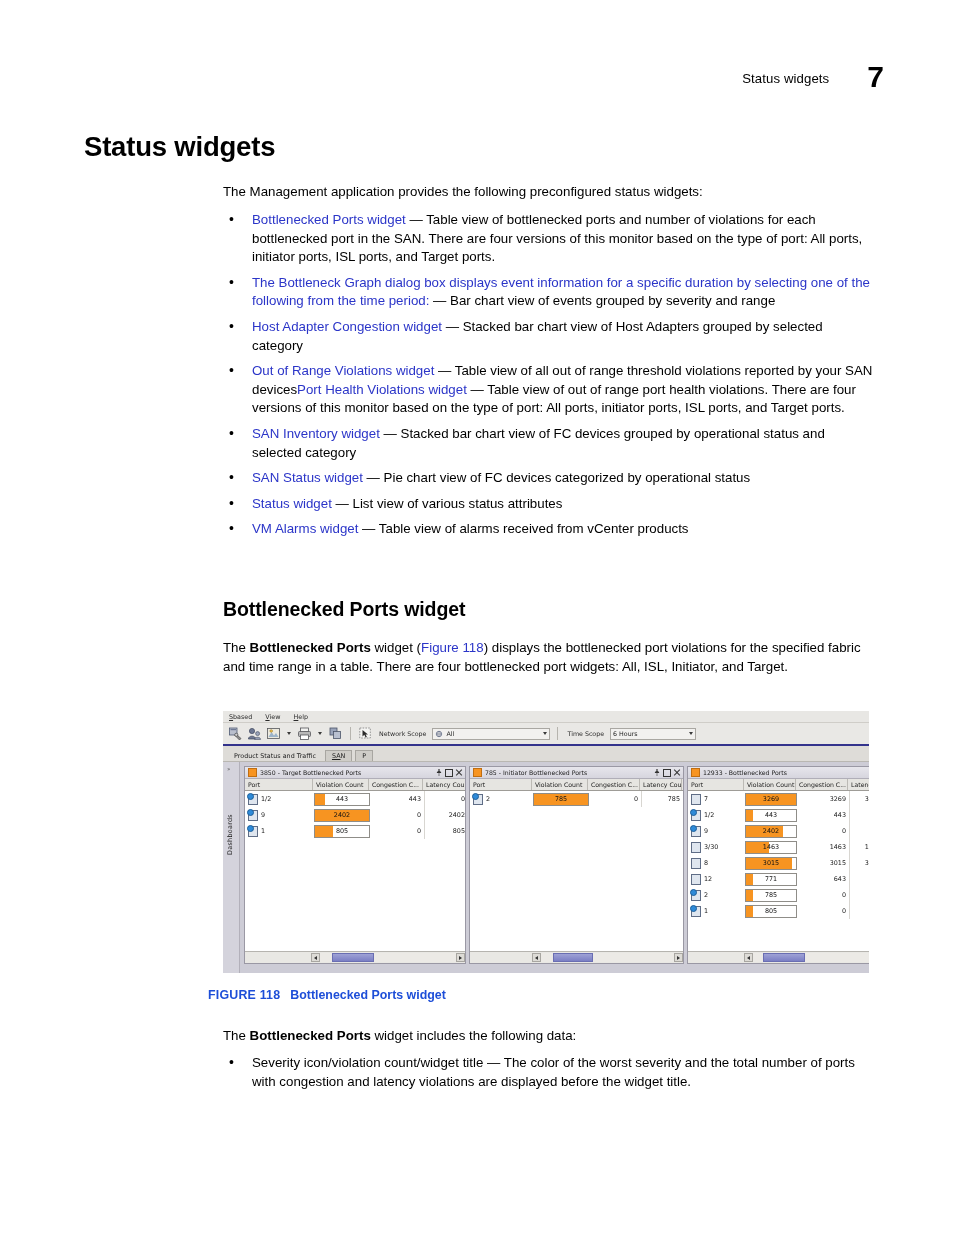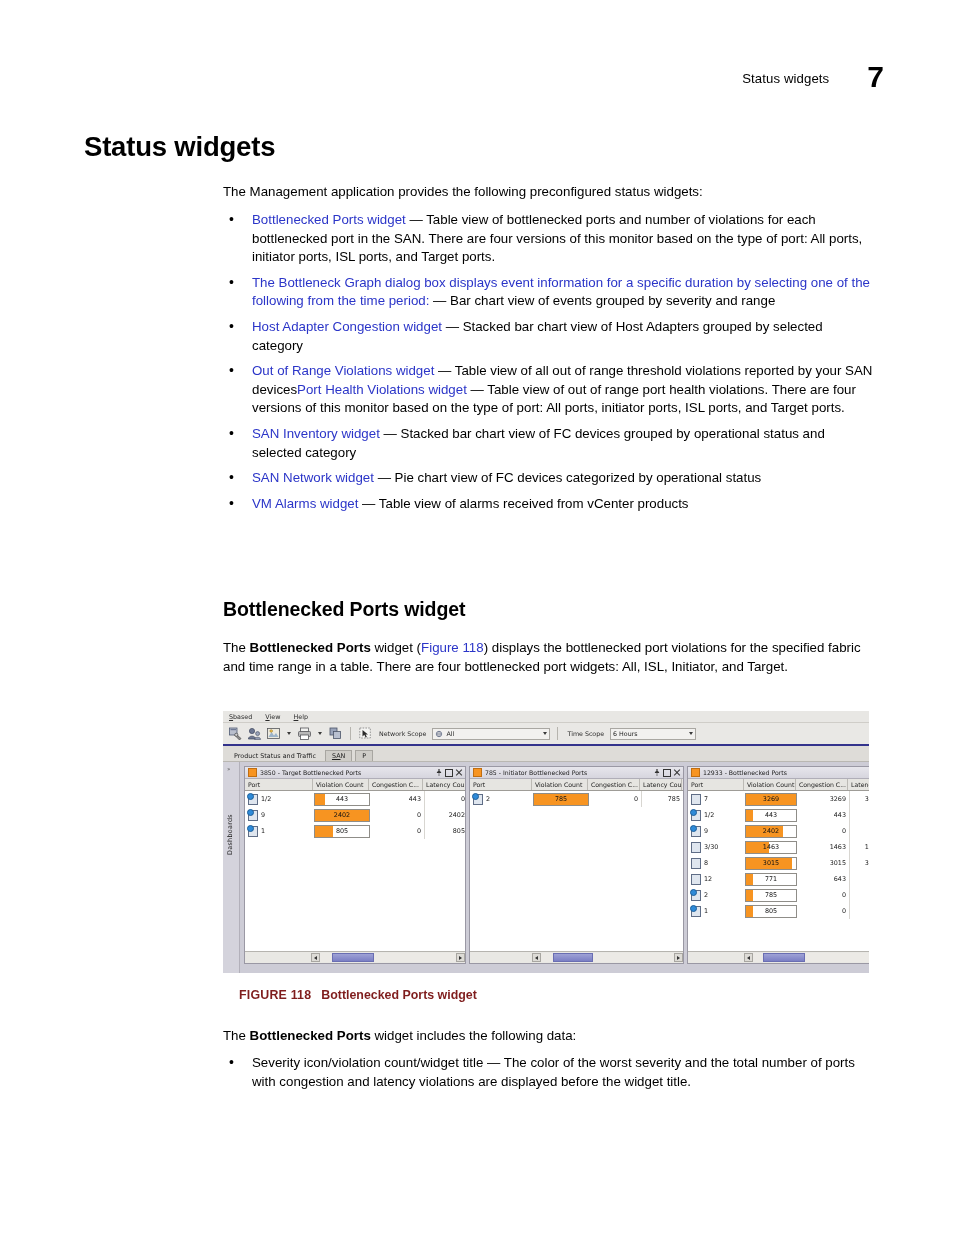--- a/index.html
+++ b/index.html
@@ -105,24 +105,24 @@
     top: -1px;
     font-size: 14px;
     color: #000;
   }
   #main-bullets { top: 194px; margin-top: 17px; }
   #data-bullets { top: 1054px; }
 
   
   .fig-caption {
     position: absolute;
-    left: 239px;
+    left: 208px;
     top: 988px;
     font-size: 12.4px;
-    color: #7f1d1d;
+    color: #1d4ed8;
   }
   .fig-caption .fc-label {
     font-weight: bold;
     letter-spacing: 0.2px;
   }
   .fig-caption .fc-title {
     font-weight: bold;
     margin-left: 10px;
   }
 
@@ -505,21 +505,24 @@
     <li>
       <span class="link">Host Adapter Congestion widget</span><span> — Stacked bar chart view of Host Adapters grouped by selected category</span>
     </li>
     <li>
       <span class="link">Out of Range Violations widget</span><span> — Table view of all out of range threshold violations reported by your SAN devices</span><span class="link">Port Health Violations widget</span><span> — Table view of out of range port health violations. There are four versions of this monitor based on the type of port: All ports, initiator ports, ISL ports, and Target ports.</span>
     </li>
     <li>
       <span class="link">SAN Inventory widget</span><span> — Stacked bar chart view of FC devices grouped by operational status and selected category</span>
     </li>
     <li>
-      <span class="link">SAN Network widget</span><span> — Pie chart view of FC devices categorized by operational status</span>
+      <span class="link">SAN Status widget</span><span> — Pie chart view of FC devices categorized by operational status</span>
+    </li>
+    <li>
+      <span class="link">Status widget</span><span> — List view of various status attributes</span>
     </li>
     <li>
       <span class="link">VM Alarms widget</span><span> — Table view of alarms received from vCenter products</span>
     </li>
   </ul>
 
   <div class="h2">Bottlenecked Ports widget</div>
 
   <div class="body-col para-bp"><span>The </span><span class="bold">Bottlenecked Ports</span><span> widget (</span><span class="link">Figure 118</span><span>) displays the bottlenecked port violations for the specified fabric and time range in a table. There are four bottlenecked port widgets: All, ISL, Initiator, and Target.</span></div>
 

